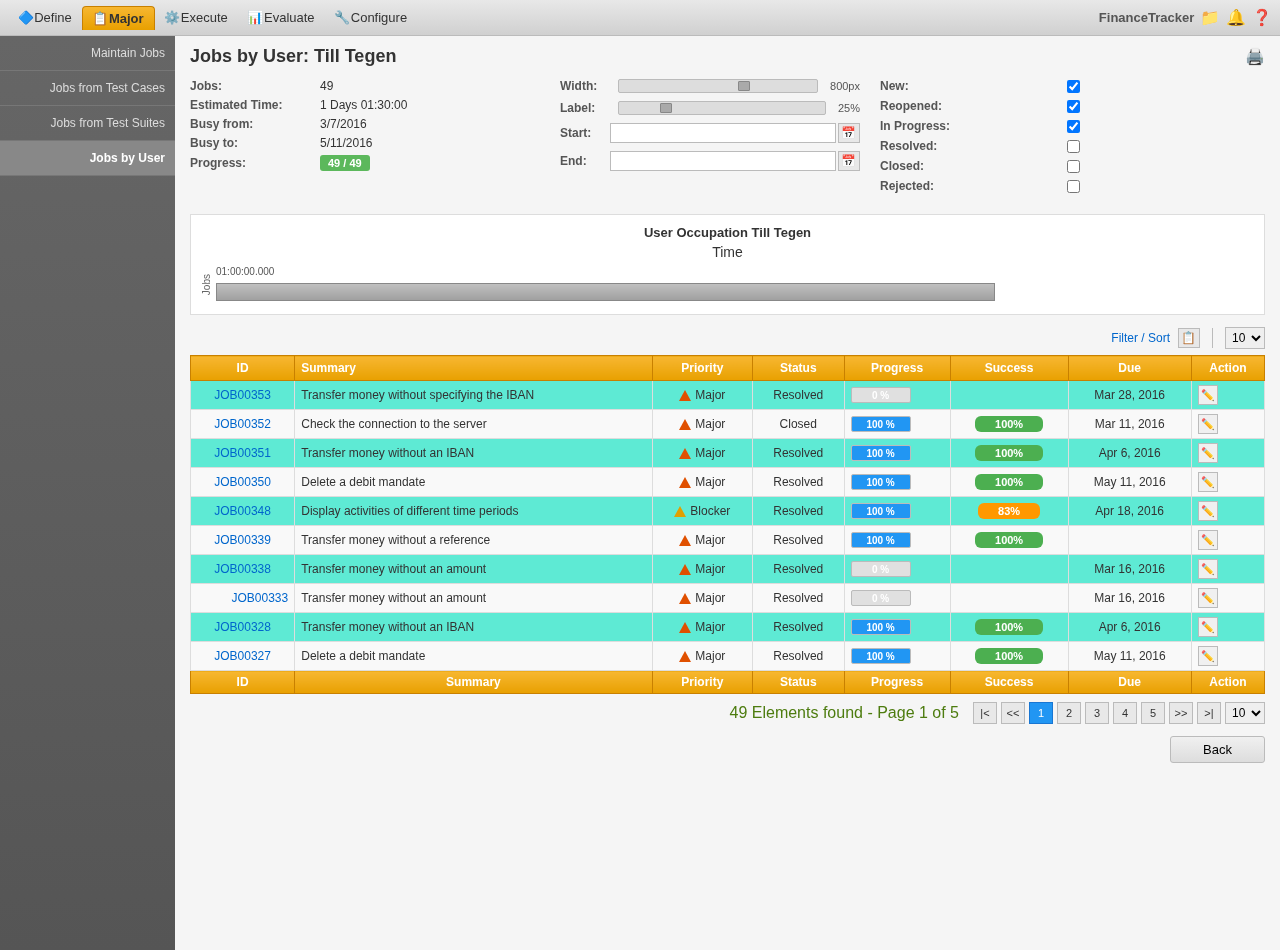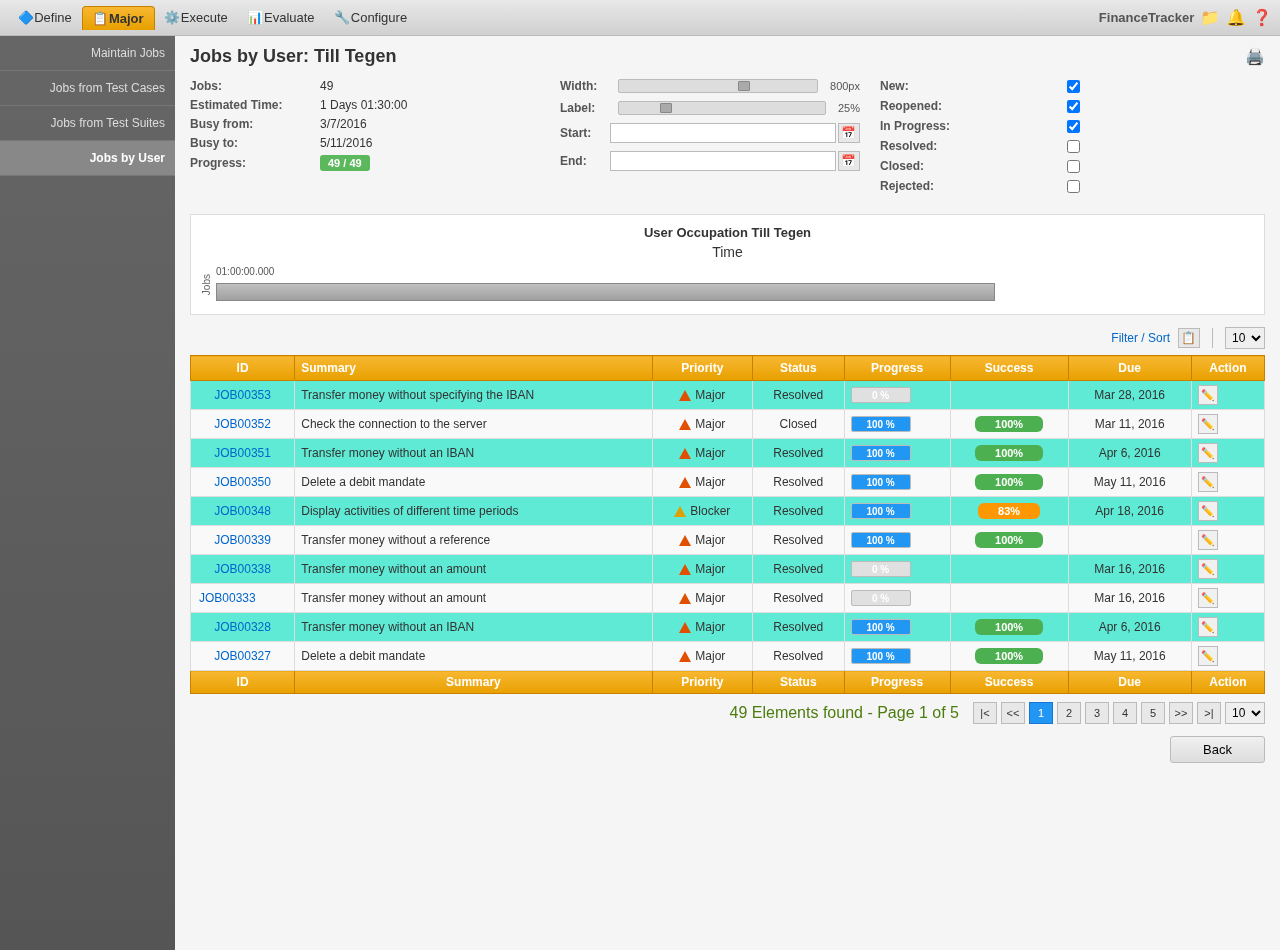--- a/index.html
+++ b/index.html
@@ -789,21 +789,21 @@
                 <div class="progress-bar-text">0 %</div>
               </div>
             </td>
             <td style="text-align: center;"></td>
             <td style="text-align: center;">Mar 16, 2016</td>
             <td style="text-align: center;">
               <div class="edit-btn">✏️</div>
             </td>
           </tr>
           <tr>
-            <td style="text-align: left; padding-left: 8px;"><a class="job-link">JOB00333</a></td>
+            <td style="text-align: right; padding-left: 8px;"><a class="job-link">JOB00333</a></td>
             <td>Transfer money without an amount</td>
             <td style="text-align: center;">
               <div class="priority-cell">
                 <span class="tri-major"></span>
                 <span>Major</span>
               </div>
             </td>
             <td style="text-align: center;"><span class="status-text">Resolved</span></td>
             <td class="progress-bar-cell" style="text-align: center;">
               <div class="progress-bar-wrap">

